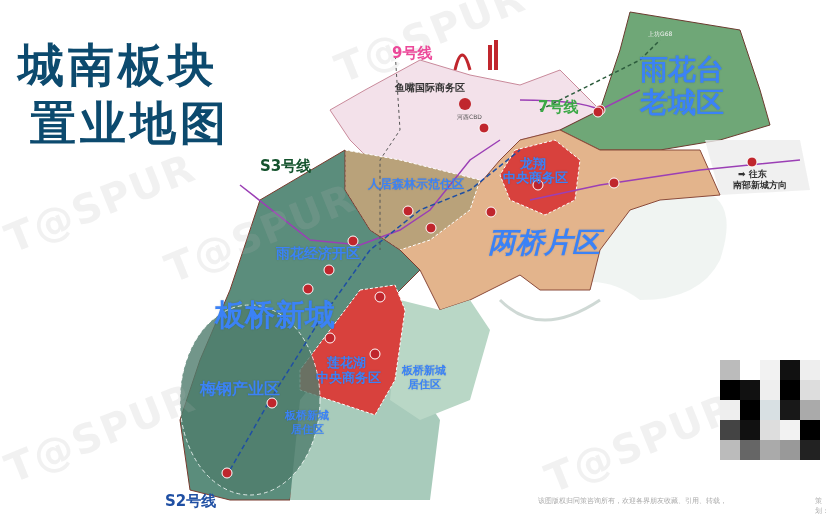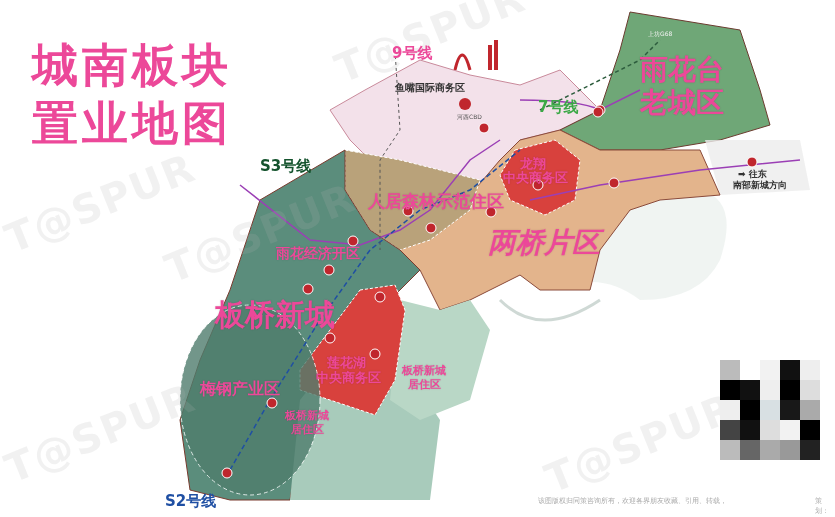--- a/index.html
+++ b/index.html
@@ -1,21 +1,21 @@
 <!DOCTYPE html>
 <html><head>
 <meta charset="utf-8">
 <style>
   html,body{margin:0;padding:0;background:#fff;}
   body{width:835px;height:517px;position:relative;overflow:hidden;font-family:"DejaVu Sans","Liberation Sans",sans-serif;}
   #map{position:absolute;left:0;top:0;width:835px;height:517px;}
-  .title{position:absolute;left:32px;font-weight:900;font-size:46px;color:#ec4899;letter-spacing:4px;line-height:1;}
-  .t1{top:42px;} .t2{top:100px;}
+  .title{position:absolute;left:18px;font-weight:900;font-size:46px;color:#0c4a6e;letter-spacing:4px;line-height:1;}
+  .t1{top:42px;} .t2{top:100px;margin-left:12px;}
   .metro{position:absolute;font-weight:bold;font-size:15px;}
-  .zone{position:absolute;color:#ec4899;font-weight:bold;text-align:center;line-height:1.1;text-shadow:0 0 2px rgba(0,0,0,.15);}
+  .zone{position:absolute;color:#3b82f6;font-weight:bold;text-align:center;line-height:1.1;text-shadow:0 0 2px rgba(0,0,0,.15);}
   .zone.dark{color:#333;text-shadow:none;}
   .small{position:absolute;font-size:6px;color:#555;}
   .smallw{position:absolute;font-size:6px;color:#f3f3f3;}
   .foot{position:absolute;left:538px;top:496px;font-size:7px;color:#aaa;}
   .foot2{position:absolute;left:815px;top:496px;font-size:7px;color:#aaa;}
   .mosaic{position:absolute;left:720px;top:360px;width:100px;height:100px;display:grid;grid-template-columns:repeat(5,20px);grid-template-rows:repeat(5,20px);}
   .wm{position:absolute;font-size:40px;font-weight:900;color:rgba(180,180,180,.18);transform:rotate(-22deg);letter-spacing:2px;}
 </style>
 </head>
 <body>
@@ -99,21 +99,21 @@
 
 <div class="zone" style="left:640px;top:55px;font-size:28px;">雨花台</div>
 <div class="zone" style="left:640px;top:88px;font-size:28px;">老城区</div>
 <div class="smallw" style="left:648px;top:30px;">上坊G68</div>
 
 <div class="zone" style="left:520px;top:157px;font-size:13px;">龙翔</div>
 <div class="zone" style="left:503px;top:171px;font-size:13px;">中央商务区</div>
 
 <div class="zone" style="left:488px;top:228px;font-size:28px;font-style:italic;">两桥片区</div>
 
-<div class="zone" style="left:368px;top:192px;font-size:17px;">人居森林示范住区</div>
+<div class="zone" style="left:368px;top:178px;font-size:12px;">人居森林示范住区</div>
 <div class="zone" style="left:276px;top:246px;font-size:14px;">雨花经济开区</div>
 <div class="zone" style="left:215px;top:298px;font-size:30px;">板桥新城</div>
 
 <div class="zone" style="left:327px;top:356px;font-size:13px;">莲花湖</div>
 <div class="zone" style="left:316px;top:371px;font-size:13px;">中央商务区</div>
 
 <div class="zone" style="left:402px;top:365px;font-size:11px;">板桥新城</div>
 <div class="zone" style="left:408px;top:379px;font-size:11px;">居住区</div>
 
 <div class="zone" style="left:200px;top:380px;font-size:16px;">梅钢产业区</div>

